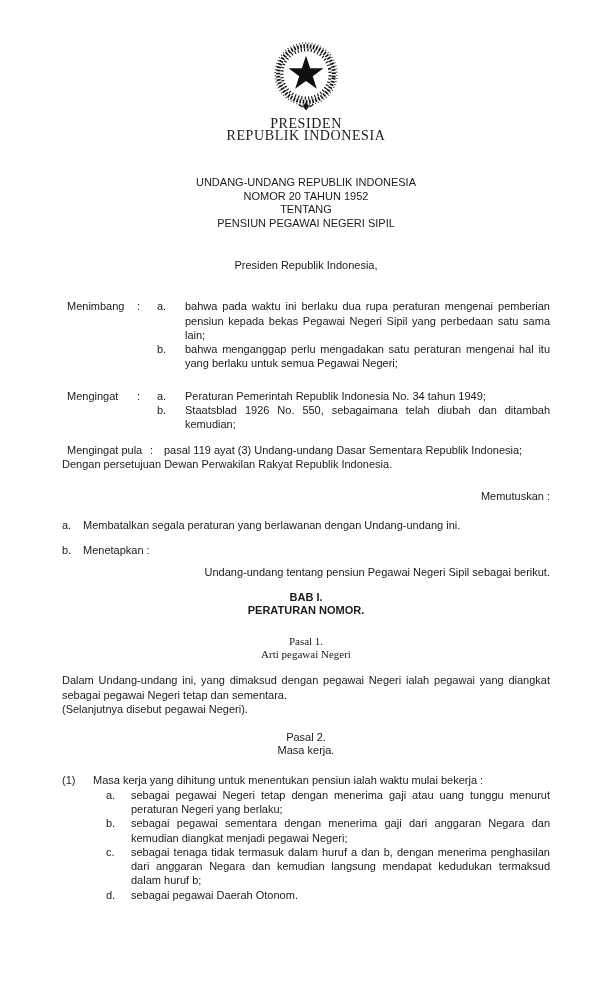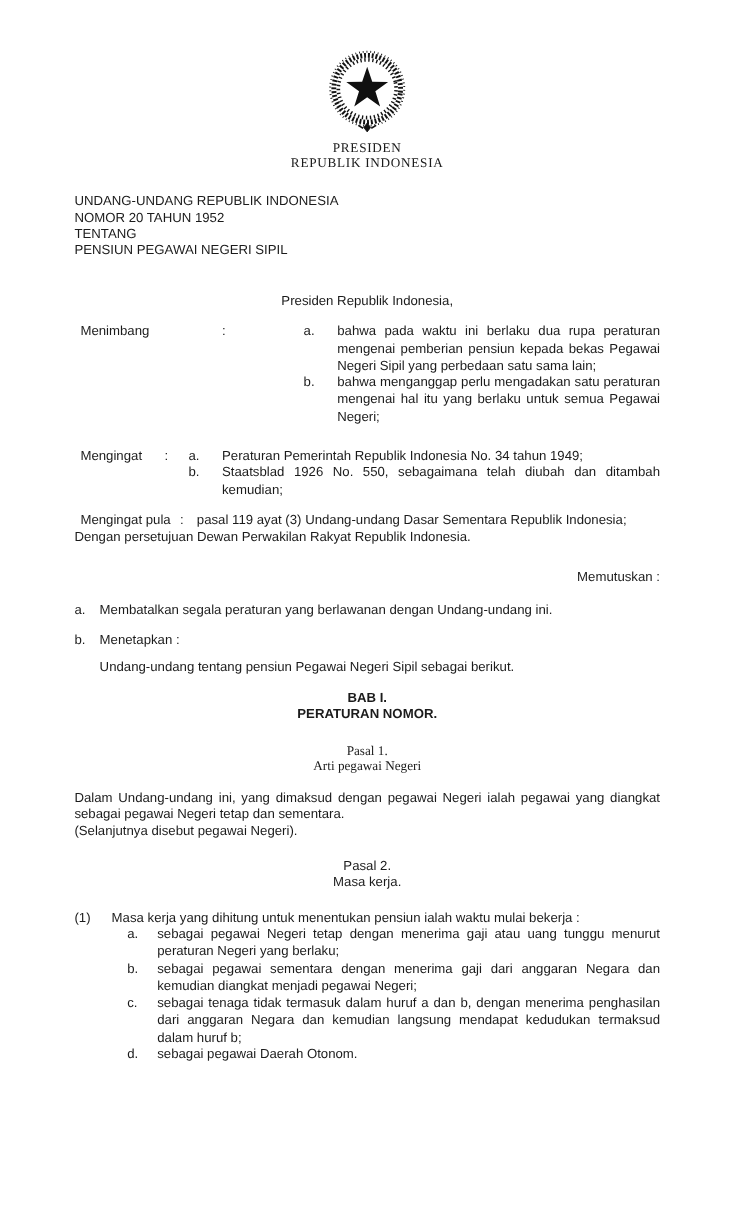--- a/index.html
+++ b/index.html
@@ -14,43 +14,43 @@
     box-sizing:border-box;
     padding:38px 62px 0 62px;
     overflow:hidden;
   }
   .just{text-align:justify;text-justify:inter-word;}
 
   
   .seal-svg{display:block;margin:0 auto;width:82px;height:76px;}
   .seal-caption{
     font-family:"Liberation Serif", serif;
-    font-size:11px;line-height:12px;letter-spacing:0.6px;
+    font-size:14px;line-height:12px;letter-spacing:0.6px;
     text-align:center;margin-top:4px;
   }
 
   
-  .title-block{margin-top:20px;line-height:13.5px;}
+  .title-block{margin-top:34px;line-height:13.5px;text-align:center;}
 
   .salutation{margin-top:28px;text-align:center;}
 
   
   .preamble-row{display:grid;grid-template-columns:75px 20px 1fr;margin-top:18px;}
-  .preamble-row.first{margin-top:11px;gap:48px;}
+  .preamble-row.first{margin-top:27px;}
   .preamble-row.pula{grid-template-columns:88px 14px 1fr;margin-top:11px;}
   .preamble-label{padding-left:5px;}
   .p-item{display:grid;grid-template-columns:28px 1fr;}
 
   .agreement{text-align:left;}
   .decision-heading{margin-top:18px;text-align:right;}
 
   .decision-item{display:grid;grid-template-columns:21px 1fr;}
   .decision-item.a{margin-top:14px;}
   .decision-item.b{margin-top:11px;}
-  .decision-line2{margin-top:8px;}
+  .decision-line2{margin-top:8px;text-align:right;}
 
   .chapter{margin-top:12px;line-height:13px;text-align:center;font-weight:bold;}
   .pasal-head{line-height:13px;text-align:center;}
   .pasal1-head{margin-top:18px;font-family:Liberation Serif, serif;}
   .pasal1-body{margin-top:12px;}
   .pasal2-head{margin-top:15px;}
 
   .clause{display:grid;grid-template-columns:31px 1fr;margin-top:16px;}
   .clause-sub{display:grid;grid-template-columns:25px 1fr;margin-left:13px;}
 </style>

